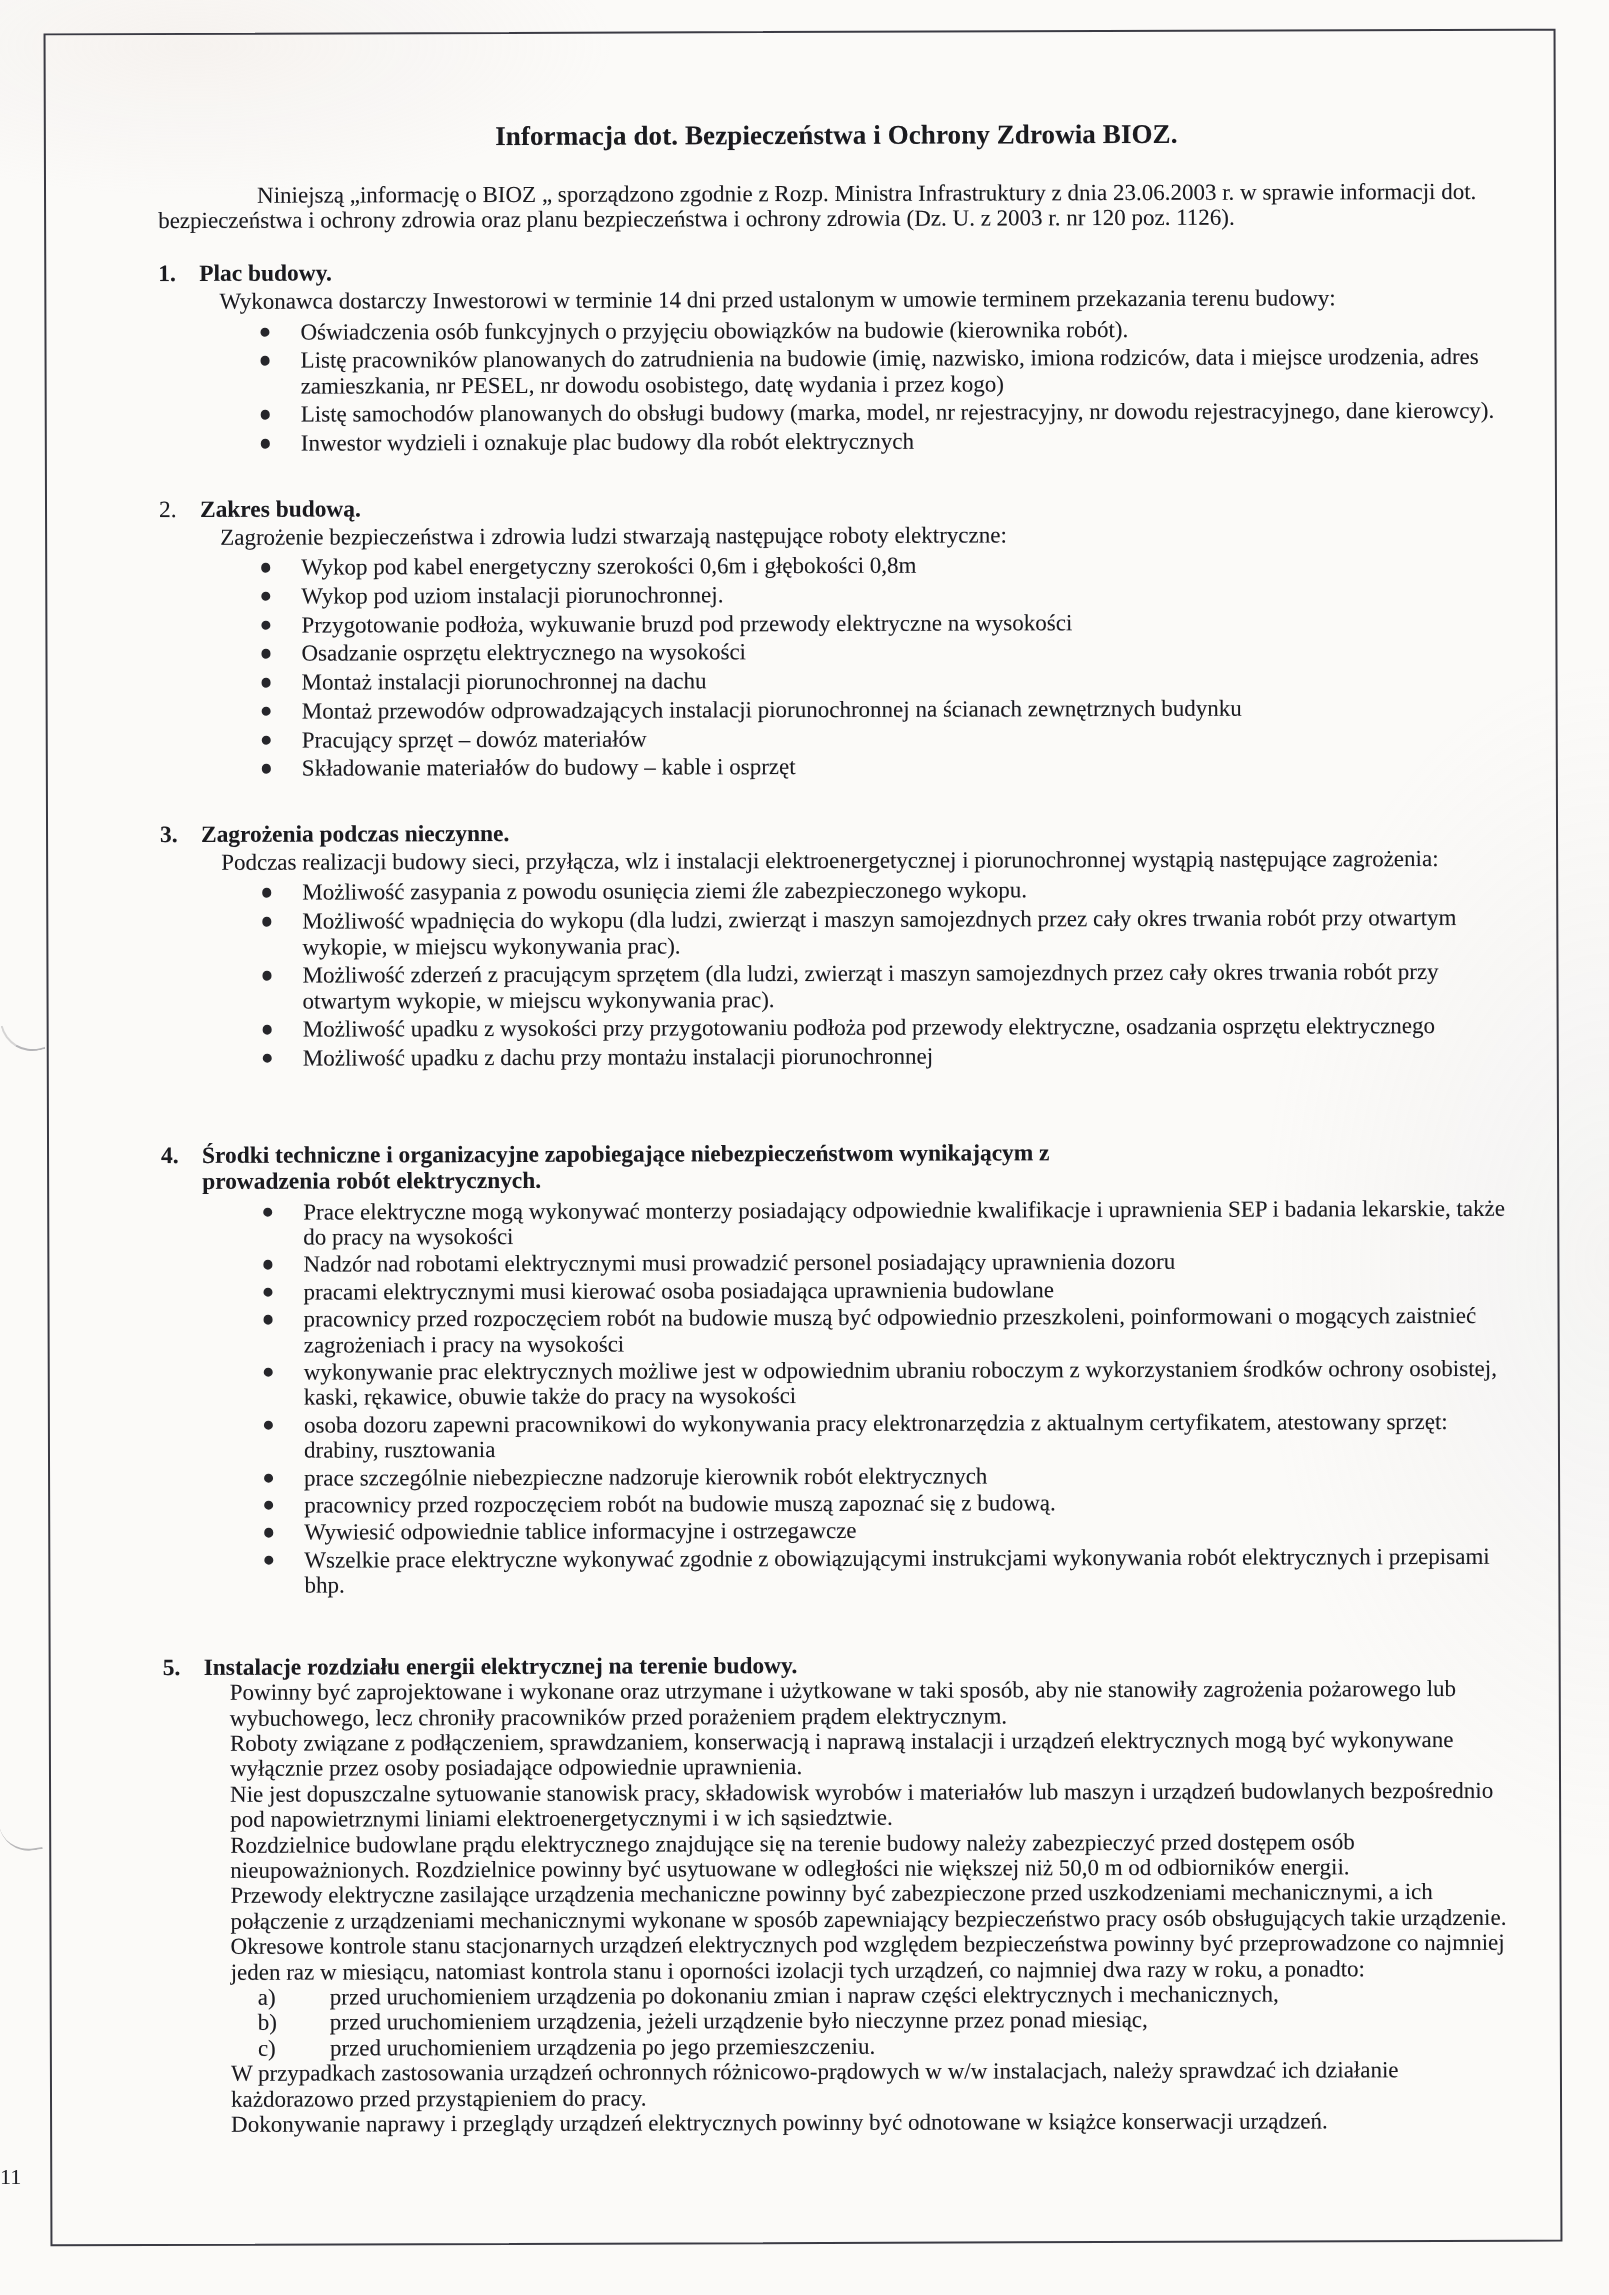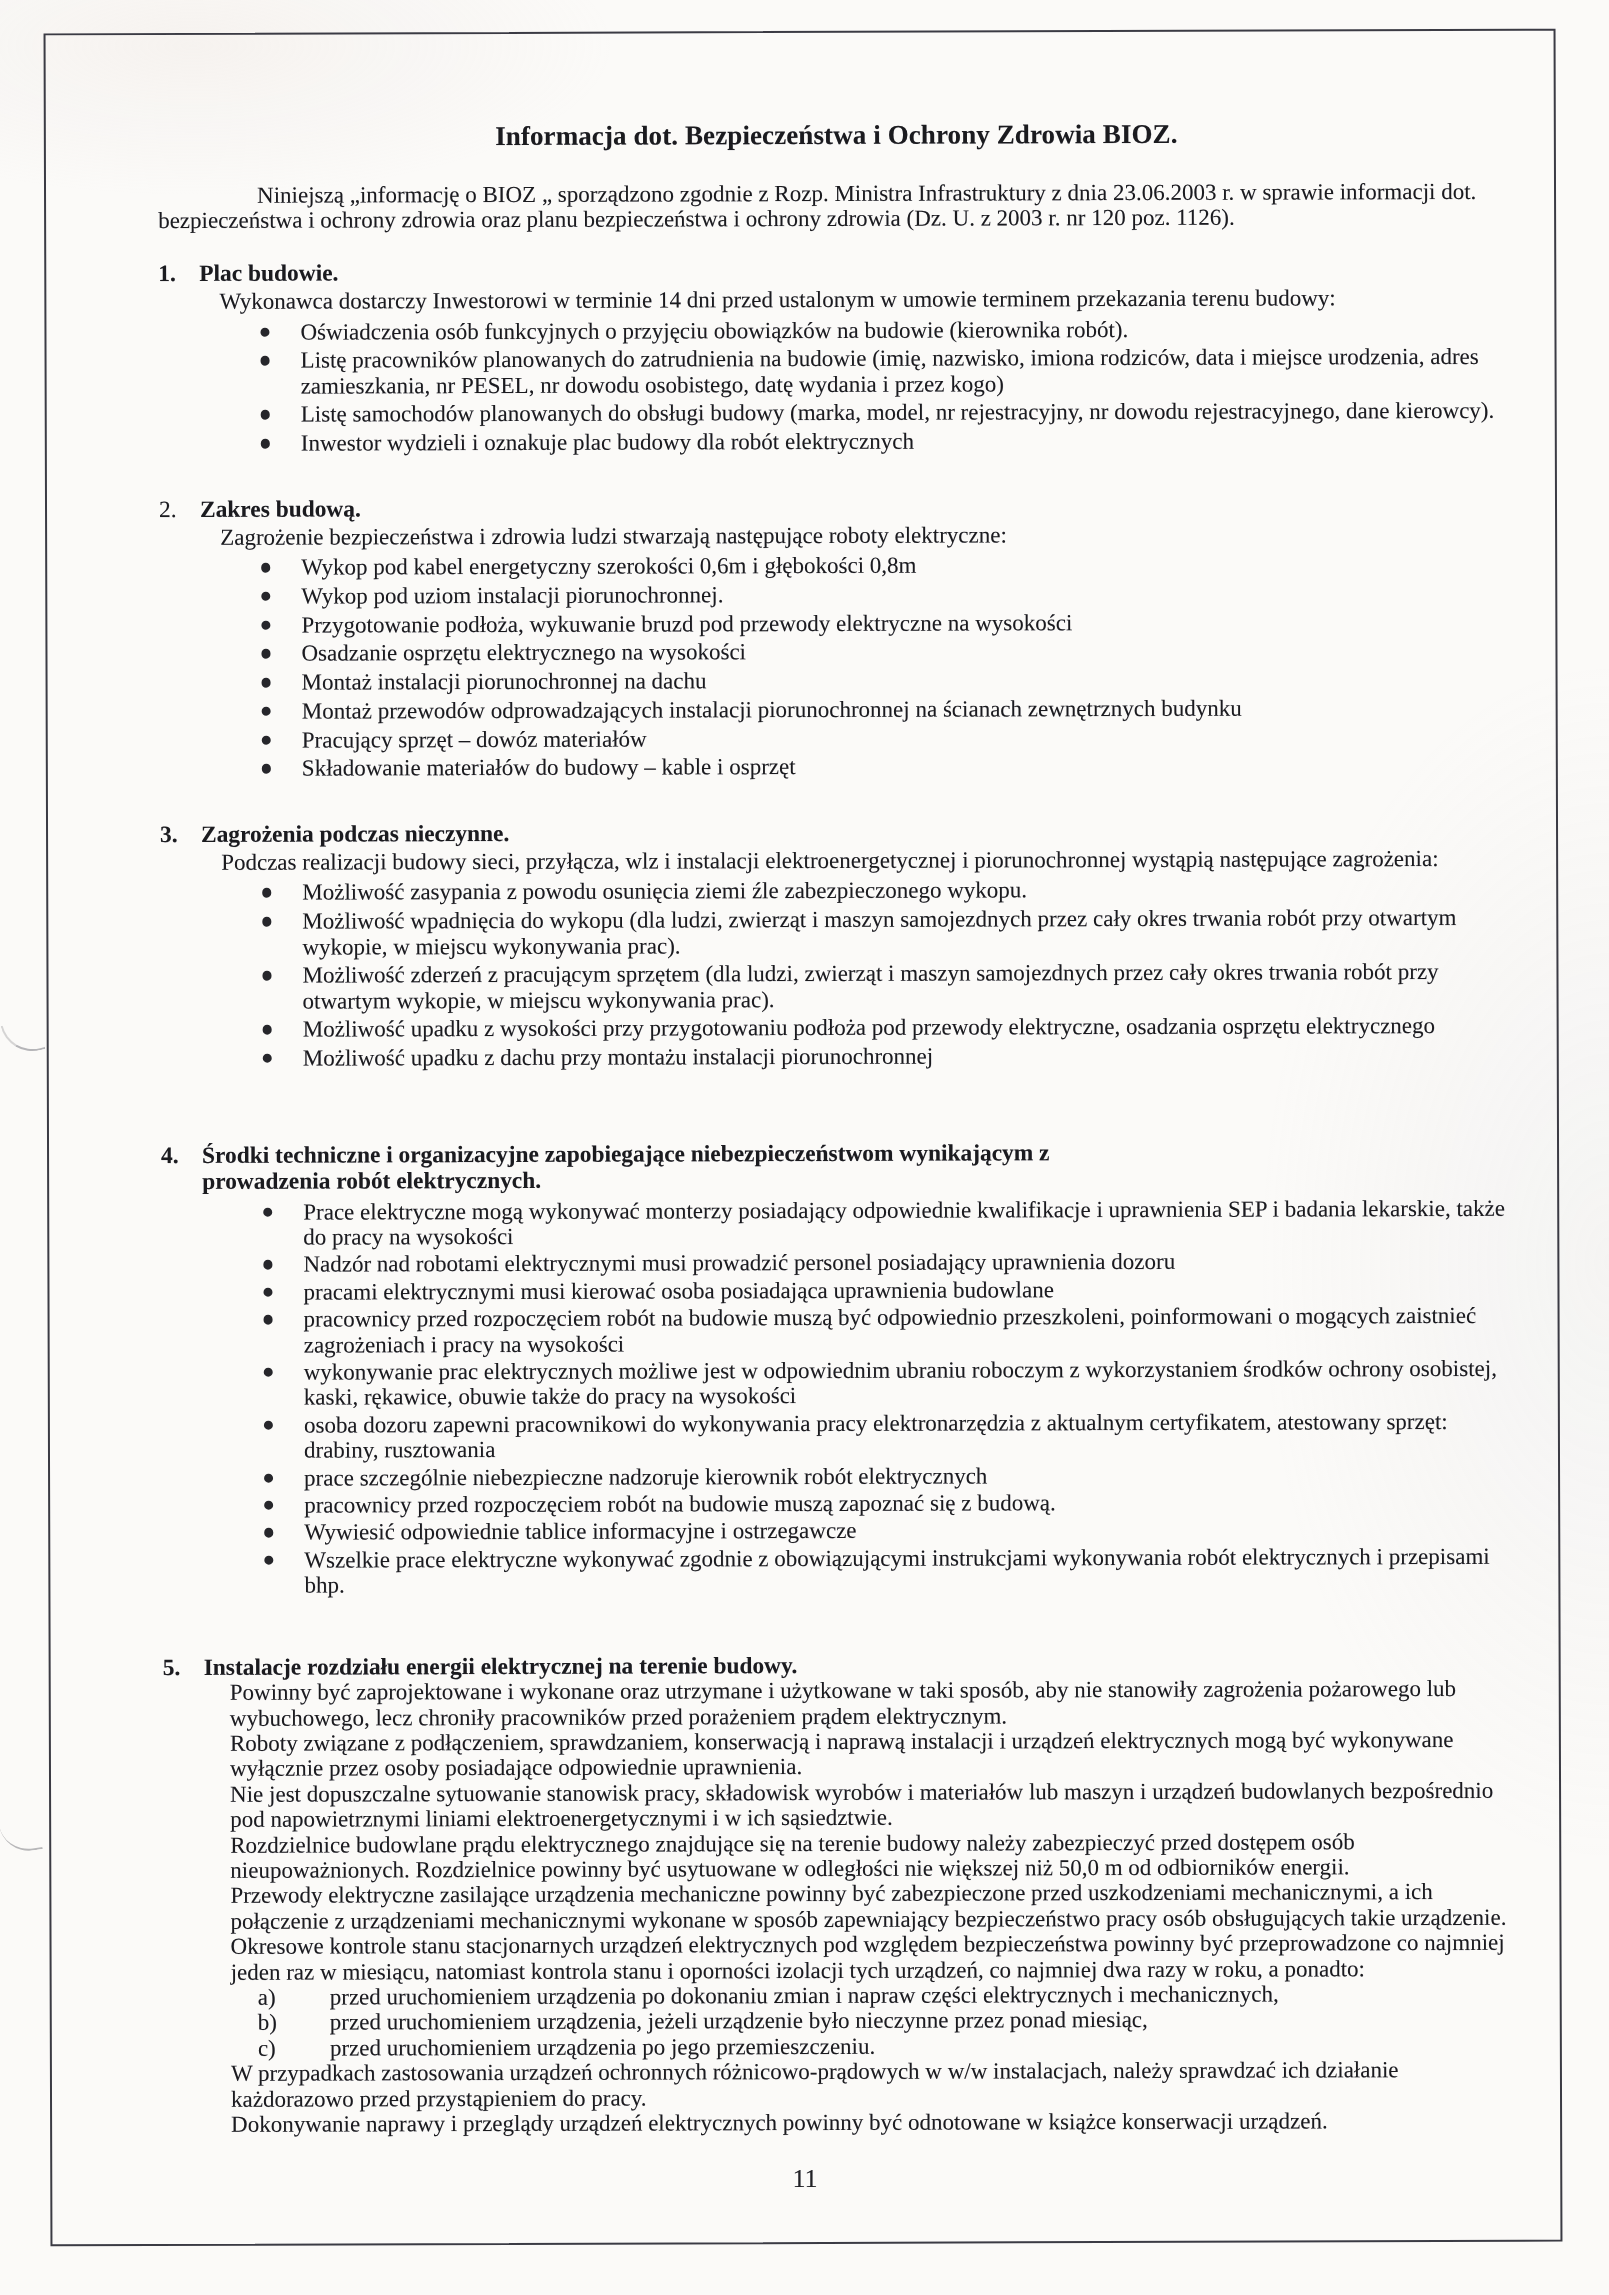--- a/index.html
+++ b/index.html
@@ -94,22 +94,22 @@
   .para { margin: 0 0 0 67px; padding-right: 2.7px; }
   .lettered { margin-left: 94px; }
   .letter-row { display: flex; }
   .letter-label { width: 72px; flex: 0 0 72px; }
   .letter-text { flex: 1 1 auto; padding-right: 4px; }
   .page-number {
     position: absolute;
     left: 0;
     top: 2164px;
     width: 100%;
-    text-align: center;
-    font-size: 26px;
+    text-align: left;
+    font-size: 22px;
     color: #222226;
     text-shadow: 0.2px 0.2px 0.5px rgba(40,40,70,0.30);
   }
   .pen-mark {
     position: absolute;
     pointer-events: none;
   }
   .pen-mark.m1 {
     left: 4px;
     top: 1021px;
@@ -136,21 +136,21 @@
 <div class="frame">
   <div class="content">
 
     <h1 class="doc-title">Informacja dot. Bezpieczeństwa i Ochrony Zdrowia BIOZ.</h1>
 
     <p class="intro">Niniejszą „informację o BIOZ „ sporządzono zgodnie z Rozp. Ministra Infrastruktury z dnia 23.06.2003 r. w sprawie informacji dot. bezpieczeństwa i ochrony zdrowia oraz planu bezpieczeństwa i ochrony zdrowia (Dz. U. z 2003 r. nr 120 poz. 1126).</p>
 
     <div class="section sec-1">
       <div class="sec-head">
         <span class="num">1.</span>
-        <span class="stitle">Plac budowie.</span>
+        <span class="stitle">Plac budowy.</span>
       </div>
       <p class="lead">Wykonawca dostarczy Inwestorowi w terminie 14 dni przed ustalonym w umowie terminem przekazania terenu budowy:</p>
       <ul class="bullets">
         <li><span class="dot"></span><span>Oświadczenia osób funkcyjnych o przyjęciu obowiązków na budowie (kierownika robót).</span></li>
         <li><span class="dot"></span><span>Listę pracowników planowanych do zatrudnienia na budowie (imię, nazwisko, imiona rodziców, data i miejsce urodzenia, adres zamieszkania, nr PESEL, nr dowodu osobistego, datę wydania i przez kogo)</span></li>
         <li><span class="dot"></span><span>Listę samochodów planowanych do obsługi budowy (marka, model, nr rejestracyjny, nr dowodu rejestracyjnego, dane kierowcy).</span></li>
         <li><span class="dot"></span><span>Inwestor wydzieli i oznakuje plac budowy dla robót elektrycznych</span></li>
       </ul>
     </div>
 

